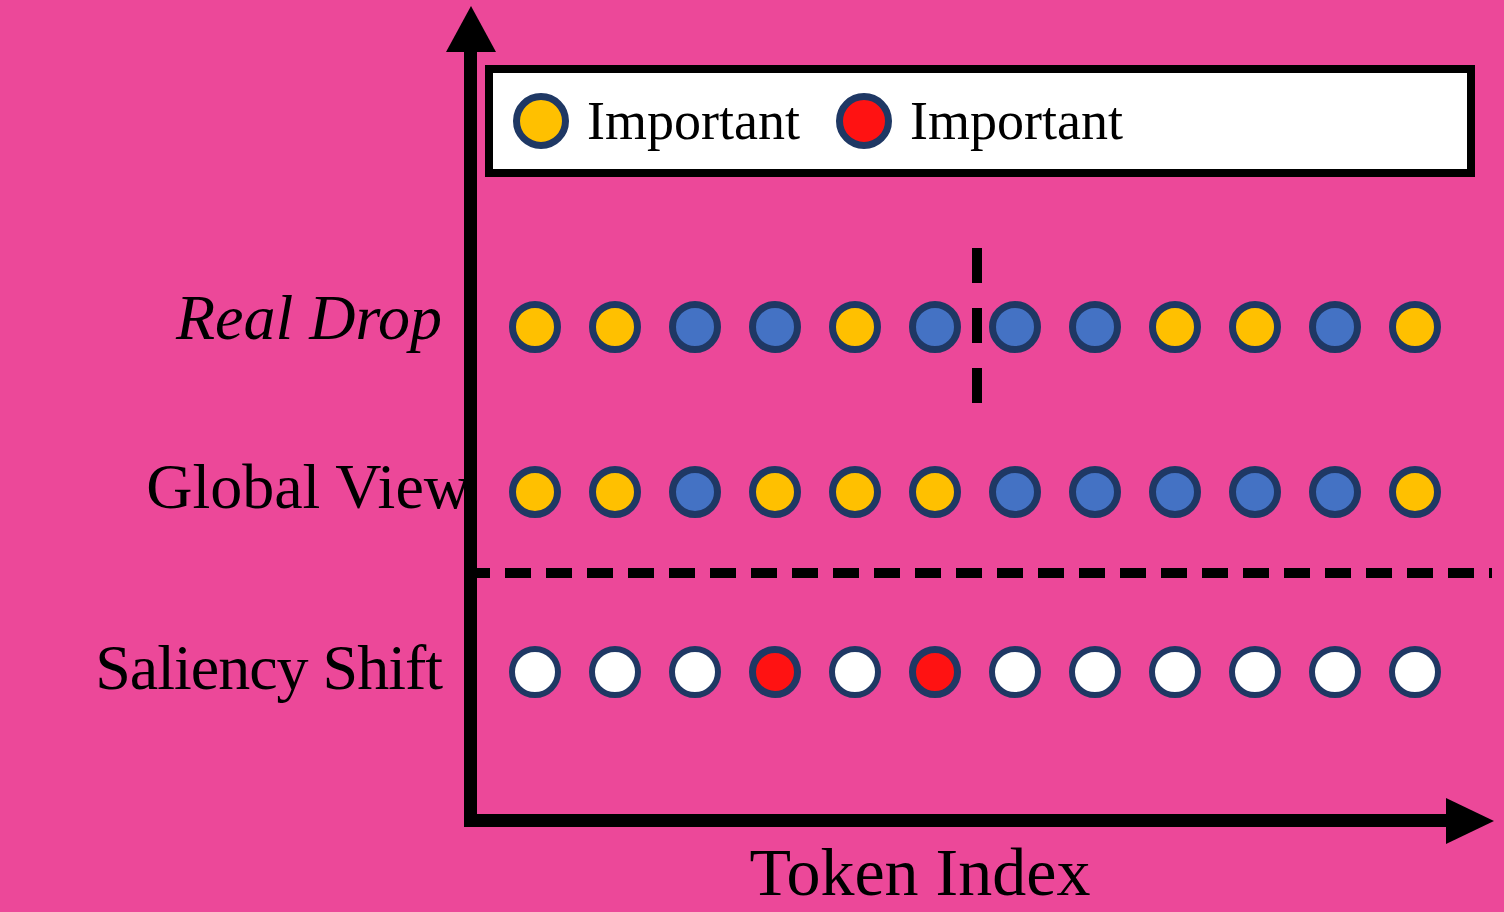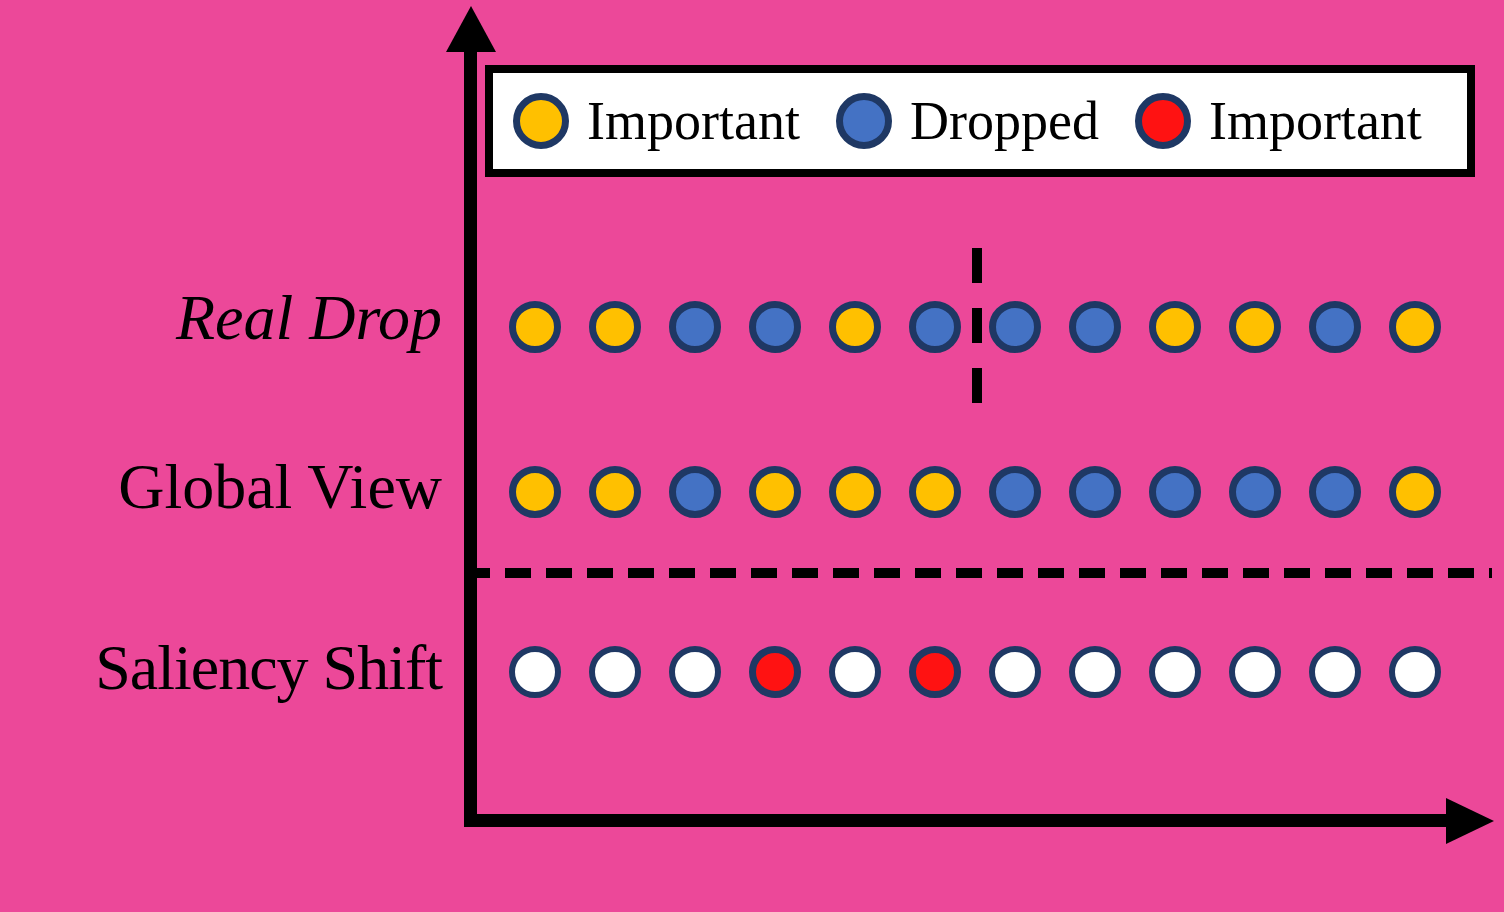--- a/index.html
+++ b/index.html
@@ -28,21 +28,21 @@
   .token.dropped{background:var(--c-dropped);}
   .token.different{background:var(--c-different);}
   .token.empty{background:#fff;border-width:6px;}
   .legend .token{width:56px;height:56px;}
   .token-row{position:absolute;left:509px;display:flex;gap:28px;}
   .token-row.rowpos-0{top:301px;}
   .token-row.rowpos-1{top:466px;}
   .token-row.rowpos-2{top:646px;}
   .row-label{position:absolute;left:0;width:442px;text-align:right;font-size:64px;line-height:1;}
   .row-label.labelpos-0{top:286px;font-style:italic;}
-  .row-label.labelpos-1{top:455px;}
+  .row-label.labelpos-1{top:455px;padding-left:28px;}
   .row-label.labelpos-2{top:636px;font-weight:normal;letter-spacing:-1px;}
   
   .pivot-dashed-line{position:absolute;left:972px;top:248px;width:10px;height:160px;
     background:repeating-linear-gradient(180deg,#000 0 35px,transparent 35px 60px);}
   .separator-dashed-line{position:absolute;left:464px;top:568px;width:1028px;height:10px;
     background:repeating-linear-gradient(90deg,#000 0 26px,transparent 26px 41px);}
 </style>
 </head>
 <body>
 
@@ -50,24 +50,20 @@
 
   <div class="y-axis-line"></div>
   <div class="y-axis-arrow"></div>
   <div class="x-axis-line"></div>
   <div class="x-axis-arrow"></div>
 
   <div class="legend" id="legend-items">
       <div class="legend-item">
         <span class="token important"></span>
         <span class="legend-label">Important</span>
-      </div>
-      <div class="legend-item">
-        <span class="token dropped"></span>
-        <span class="legend-label">Dropped</span>
       </div>
       <div class="legend-item">
         <span class="token different"></span>
         <span class="legend-label">Important</span>
       </div>
     </div>
 
   <div id="rows-host">
       <div class="row-label labelpos-0">Real Drop</div>
       <div class="token-row rowpos-0">
@@ -112,14 +108,15 @@
         <span class="token empty"></span>
         <span class="token empty"></span>
         <span class="token empty"></span>
         <span class="token empty"></span>
       </div>
     </div>
 
   <div class="pivot-dashed-line"></div>
   <div class="separator-dashed-line"></div>
 
+  <div class="x-axis-label">Token Index</div>
 
 </div>
 
 </body></html>

